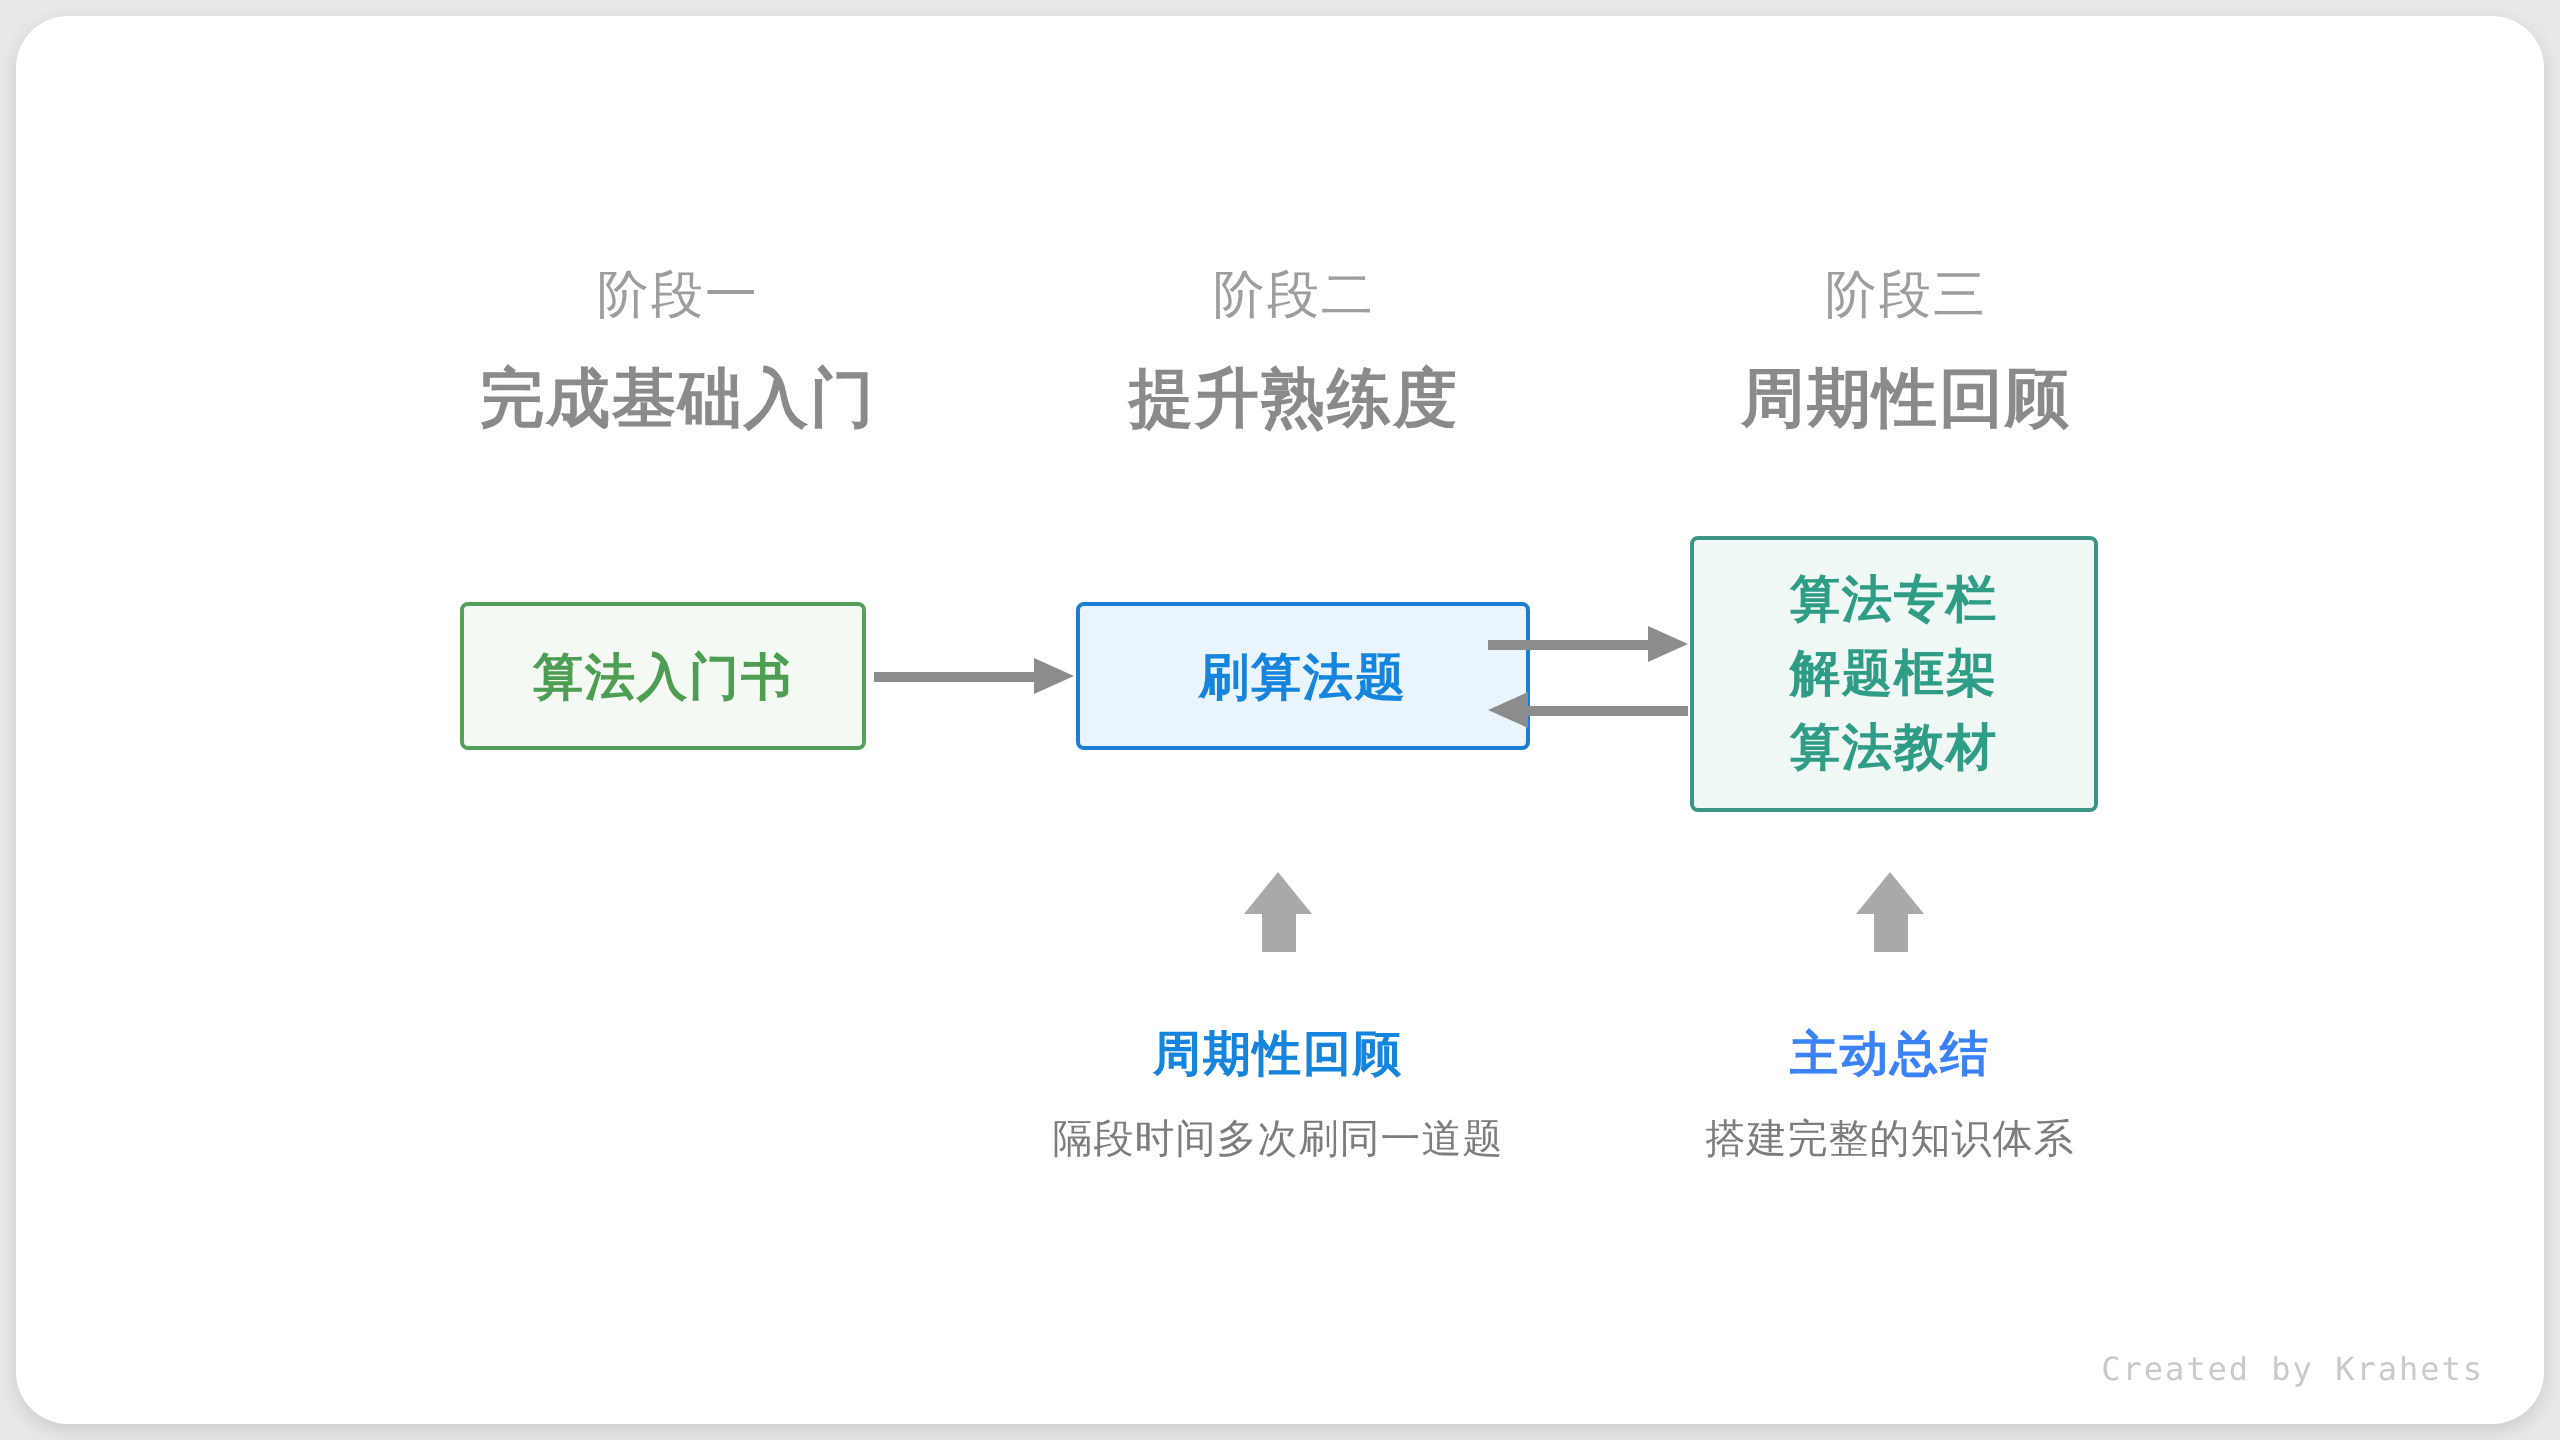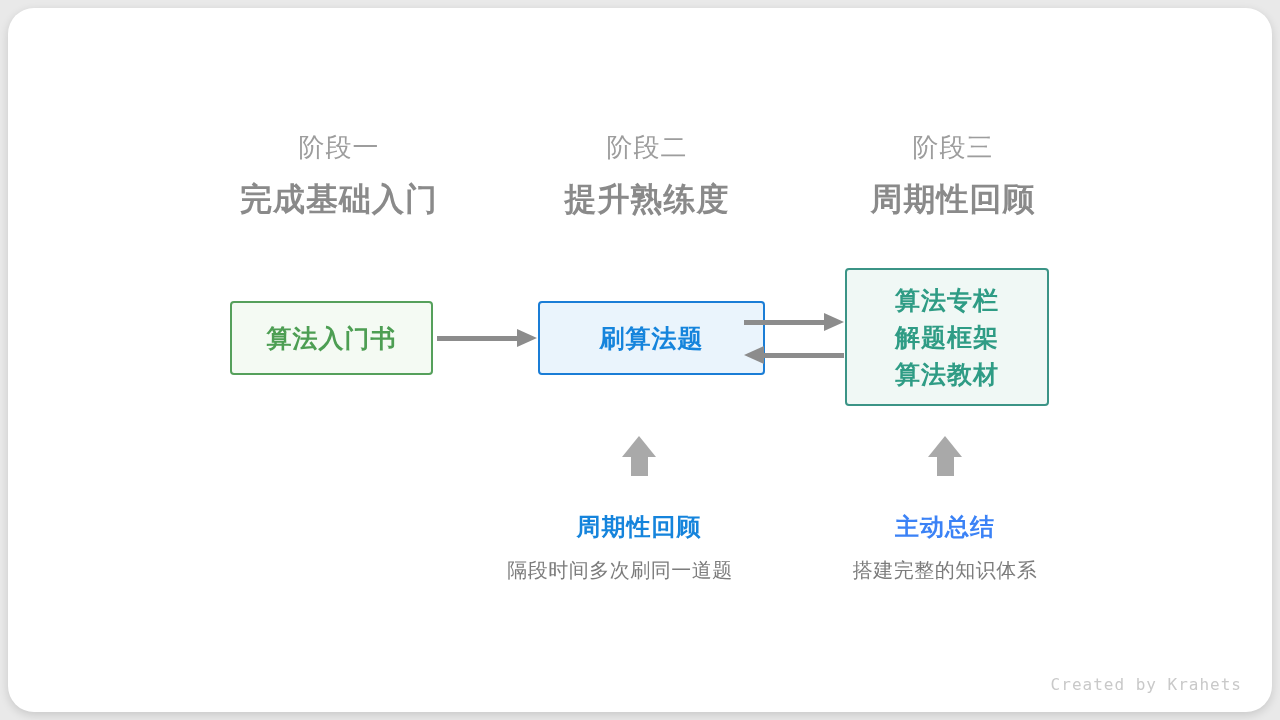--- a/index.html
+++ b/index.html
@@ -154,21 +154,21 @@
     <div class="tri"></div>
     <div class="stem"></div>
   </div>
 
   <div class="abs up-arrow" style="left:920px; top:428px;">
     <div class="tri"></div>
     <div class="stem"></div>
   </div>
 
   <div class="abs anno-title blue" style="left:471px; top:503px;">周期性回顾</div>
-  <div class="abs anno-desc" style="left:432px; top:548px;">
+  <div class="abs anno-desc" style="left:451px; top:548px;">
     <div>隔段时间多次刷同一道题</div>
   </div>
 
   <div class="abs anno-title teal" style="left:777px; top:503px;">主动总结</div>
   <div class="abs anno-desc" style="left:757px; top:548px;">
     <div>搭建完整的知识体系</div>
   </div>
 
   <div class="abs footer-credit" style="right:30px; bottom:18px;">Created by Krahets</div>
 

